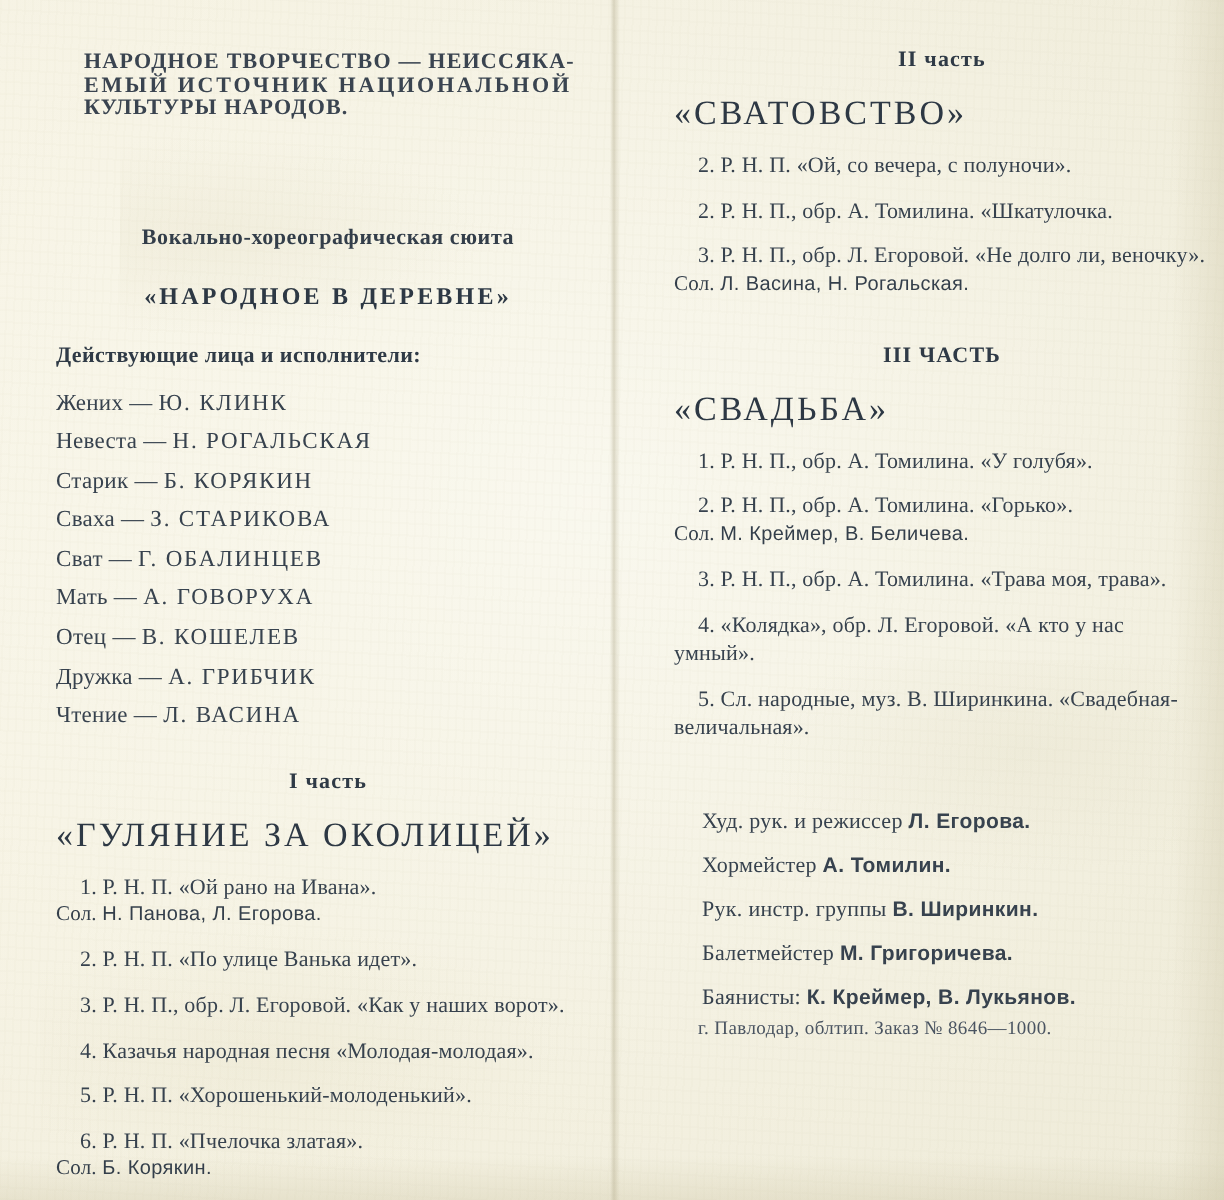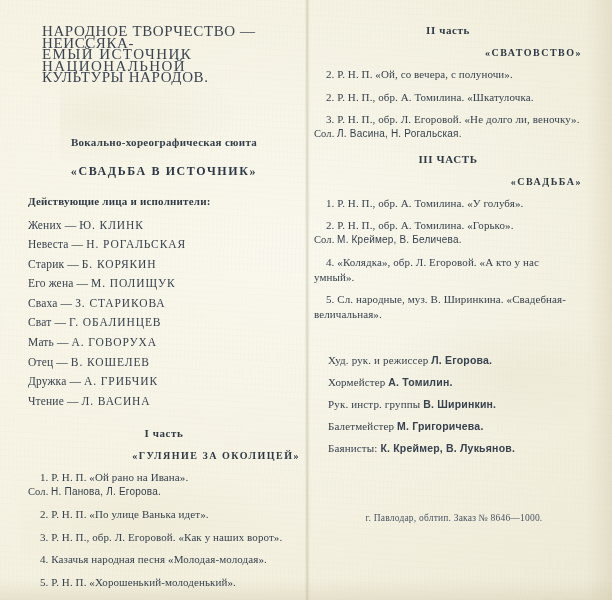--- a/index.html
+++ b/index.html
@@ -68,27 +68,27 @@
     background: radial-gradient(ellipse 70% 60% at 70% 30%, rgba(214,207,176,0.40) 0%, rgba(255,255,255,0) 70%); }
   #crease-c { left: 20px; top: 430px; width: 280px; height: 160px;
     background: radial-gradient(ellipse 75% 55% at 40% 60%, rgba(218,211,180,0.38) 0%, rgba(255,255,255,0) 72%); }
 
   .col {
     position: absolute;
     top: 0;
     z-index: 3;
   }
   #left-col { left: 28px; width: 272px; }
-  #right-col { left: 314px; width: 268px; }
+  #right-col { left: 337px; width: 268px; }
 
   .hdr-title {
     margin: 26px 0 0 14px;
     font-family: "Liberation Serif", "DejaVu Serif", serif;
-    font-weight: normal;
-    font-size: 15px;
+    font-weight: bold;
+    font-size: 11px;
     letter-spacing: 0.6px;
     line-height: 11.5px;
     color: #3a4450;
     text-transform: uppercase;
   }
   .hdr-title .ln2 { letter-spacing: 1.4px; }
 
   .suite-kind {
     margin-top: 52px;
     text-align: center;
@@ -127,23 +127,23 @@
   .part-label {
     margin-top: 16px;
     text-align: center;
     font-weight: bold;
     font-size: 11px;
     letter-spacing: .6px;
     color: #2f3a46;
   }
   .part-title {
     margin-top: 11px;
-    text-align: right;
-    font-weight: bold;
-    font-size: 10px;
+    text-align: left;
+    font-weight: normal;
+    font-size: 17px;
     letter-spacing: 1.5px;
     color: #2d3844;
   }
   .num-list { margin-top: 9px; }
   .num-item {
     font-size: 11px;
     line-height: 14.6px;
     text-indent: 12px;
     margin-bottom: 8px;
     color: #37424e;
@@ -151,44 +151,42 @@
   }
   .solo {
     display: block;
     text-indent: 0;
     font-size: 10.5px;
     line-height: 14px;
     color: #343f4b;
   }
   .solo b { font-family: "Liberation Sans", sans-serif; font-weight: normal; font-size: 10px; letter-spacing: .2px; }
 
-  .part-label-r { margin-top: 12px; }
+  .part-label-r { margin-top: 22px; }
   #right-col .first-part-label { margin-top: 24px; }
 
   .credits { margin-top: 28px; }
   .credit-row {
     font-size: 11px;
     line-height: 22px;
     color: #37424e;
     letter-spacing: .15px;
     padding-left: 14px;
   }
   .credit-row b {
     font-family: "Liberation Sans", sans-serif;
     font-weight: bold;
     font-size: 10.5px;
     letter-spacing: .2px;
   }
   .imprint {
-    margin-top: 54px;
     padding-left: 12px;
     font-size: 9.5px;
     color: #4a5461;
     letter-spacing: .2px;
-    text-align: center;
   }
 </style>
 </head>
 <body>
 
 <div id="page">
 
   <div id="paper-tint"></div>
   <div id="paper-grain"></div>
   <div id="crease-a"></div>
@@ -200,28 +198,27 @@
 
   <div class="col" id="left-col">
 
     <div class="hdr-title">
       <div class="ln1">НАРОДНОЕ ТВОРЧЕСТВО — НЕИССЯКА-</div>
       <div class="ln2">ЕМЫЙ ИСТОЧНИК НАЦИОНАЛЬНОЙ</div>
       <div class="ln3">КУЛЬТУРЫ НАРОДОВ.</div>
     </div>
 
     <div class="suite-kind">Вокально-хореографическая сюита</div>
-    <div class="suite-name">«СВАДЬБА В ИСТОЧНИК»</div>
+    <div class="suite-name">«НАРОДНОЕ В ДЕРЕВНЕ»</div>
     <div class="cast-head">Действующие лица и исполнители:</div>
 
     <div class="cast-list" id="cast-list">
         <div class="cast-row"><span class="role">Жених</span><span class="dash">—</span><span class="performer">Ю. КЛИНК</span></div>
         <div class="cast-row"><span class="role">Невеста</span><span class="dash">—</span><span class="performer">Н. РОГАЛЬСКАЯ</span></div>
         <div class="cast-row"><span class="role">Старик</span><span class="dash">—</span><span class="performer">Б. КОРЯКИН</span></div>
-        <div class="cast-row"><span class="role">Его жена</span><span class="dash">—</span><span class="performer">М. ПОЛИЩУК</span></div>
         <div class="cast-row"><span class="role">Сваха</span><span class="dash">—</span><span class="performer">З. СТАРИКОВА</span></div>
         <div class="cast-row"><span class="role">Сват</span><span class="dash">—</span><span class="performer">Г. ОБАЛИНЦЕВ</span></div>
         <div class="cast-row"><span class="role">Мать</span><span class="dash">—</span><span class="performer">А. ГОВОРУХА</span></div>
         <div class="cast-row"><span class="role">Отец</span><span class="dash">—</span><span class="performer">В. КОШЕЛЕВ</span></div>
         <div class="cast-row"><span class="role">Дружка</span><span class="dash">—</span><span class="performer">А. ГРИБЧИК</span></div>
         <div class="cast-row"><span class="role">Чтение</span><span class="dash">—</span><span class="performer">Л. ВАСИНА</span></div>
       </div>
 
     <div class="part-label">I часть</div>
     <div class="part-title">«ГУЛЯНИЕ ЗА ОКОЛИЦЕЙ»</div>
@@ -244,20 +241,21 @@
         <div class="num-item"><span>2. Р. Н. П. «Ой, со вечера, с полуночи».</span></div>
         <div class="num-item"><span>2. Р. Н. П., обр. А. Томилина. «Шкатулочка.</span></div>
         <div class="num-item"><span>3. Р. Н. П., обр. Л. Егоровой. «Не долго ли, веночку».</span><span class="solo"><span>Сол. </span><b>Л. Васина, Н. Рогальская.</b></span></div>
       </div>
 
     <div class="part-label part-label-r">III ЧАСТЬ</div>
     <div class="part-title">«СВАДЬБА»</div>
     <div class="num-list" id="part-3-items">
         <div class="num-item"><span>1. Р. Н. П., обр. А. Томилина.  «У голубя».</span></div>
         <div class="num-item"><span>2. Р. Н. П., обр. А. Томилина. «Горько».</span><span class="solo"><span>Сол. </span><b>М. Креймер, В. Беличева.</b></span></div>
+        <div class="num-item"><span>3. Р. Н. П., обр. А. Томилина. «Трава моя, трава».</span></div>
         <div class="num-item"><span>4. «Колядка», обр. Л. Егоровой.  «А  кто у нас умный».</span></div>
         <div class="num-item"><span>5. Сл. народные, муз. В. Ширинкина. «Свадебная-величальная».</span></div>
       </div>
 
     <div class="credits" id="credits-list">
         <div class="credit-row"><span>Худ. рук. и режиссер </span><b>Л. Егорова.</b></div>
         <div class="credit-row"><span>Хормейстер </span><b>А. Томилин.</b></div>
         <div class="credit-row"><span>Рук. инстр. группы </span><b>В. Ширинкин.</b></div>
         <div class="credit-row"><span>Балетмейстер </span><b>М. Григоричева.</b></div>
         <div class="credit-row"><span>Баянисты: </span><b>К. Креймер, В. Лукьянов.</b></div>

